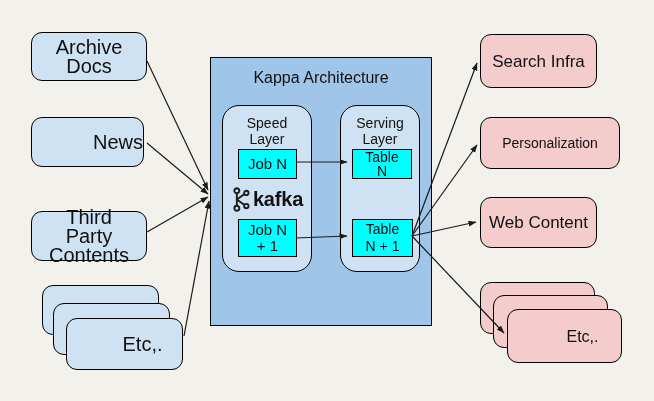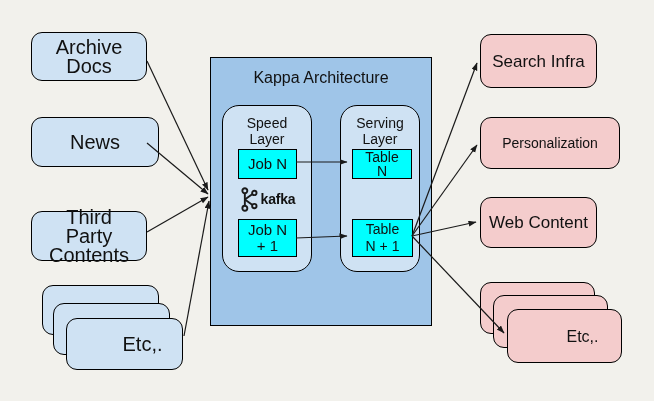--- a/index.html
+++ b/index.html
@@ -55,34 +55,34 @@
   .job-n1{left:15px;top:113px;width:59px;height:38px;}
   .table-n{left:11px;top:43px;width:60px;height:30px;font-size:14px;}
   .table-n{justify-content:flex-start;}
   .table-n .ln{line-height:14px;}
   .table-n1{left:11px;top:113px;width:61px;height:38px;font-size:14px;}
   .table-n1 .ln{line-height:17px;}
   .kafka-row{
     position:absolute;top:80px;left:0;right:0;height:26px;
     display:flex;align-items:center;justify-content:center;gap:3px;
   }
-  .kafka-word{font-size:14px;font-weight:700;letter-spacing:-0.2px;}
+  .kafka-word{font-size:20px;font-weight:700;letter-spacing:-0.2px;}
   .arrows{position:absolute;left:0;top:0;z-index:6;pointer-events:none;}
   .arrows line{stroke:#1a1a1a;stroke-width:1.2;}
 </style>
 </head>
 <body>
 
 <div class="stage">
 
   <div class="node src" style="left:31px;top:32px;width:116px;height:49px;">
     <span>Archive Docs</span>
   </div>
 
-  <div class="node src" style="left:31px;top:117px;width:128px;height:50px;">
+  <div class="node src" style="left:31px;top:117px;width:113px;height:50px;justify-content:flex-end;">
     <span>News</span>
   </div>
 
   <div class="node src" style="left:31px;top:211px;width:116px;height:50px;padding:0 24px;">
     <span>Third Party Contents</span>
   </div>
 
   <div class="node stacked" style="left:42px;top:285px;width:117px;height:50px;"></div>
   <div class="node stacked" style="left:53px;top:303px;width:117px;height:52px;"></div>
   <div class="node stacked src" style="left:66px;top:318px;width:117px;height:52px;">

